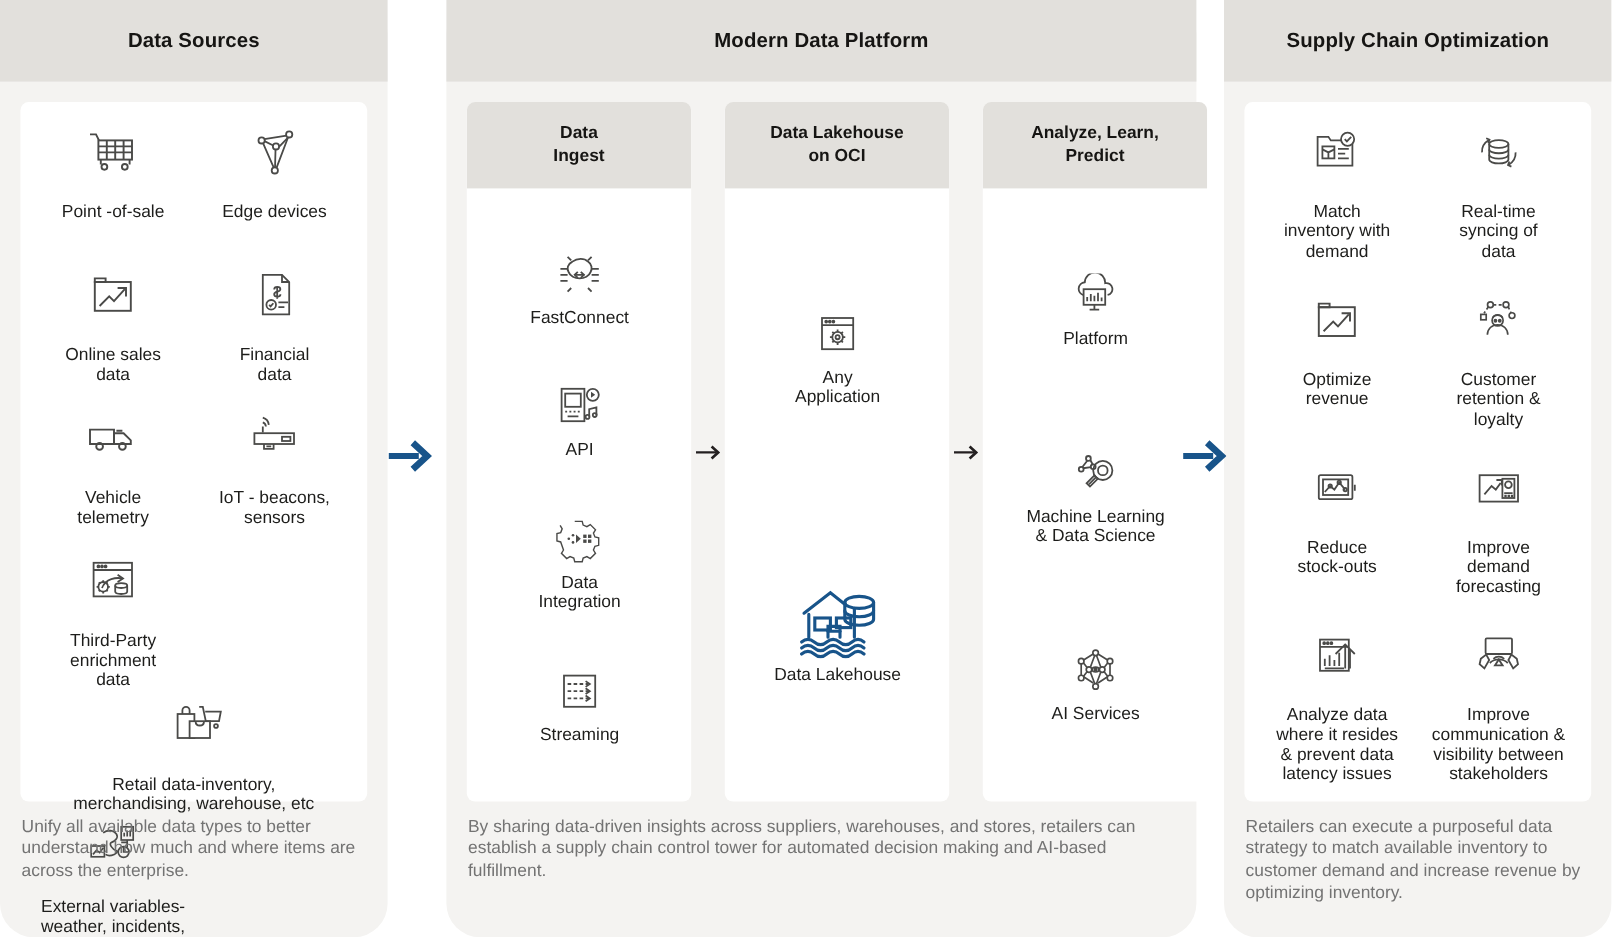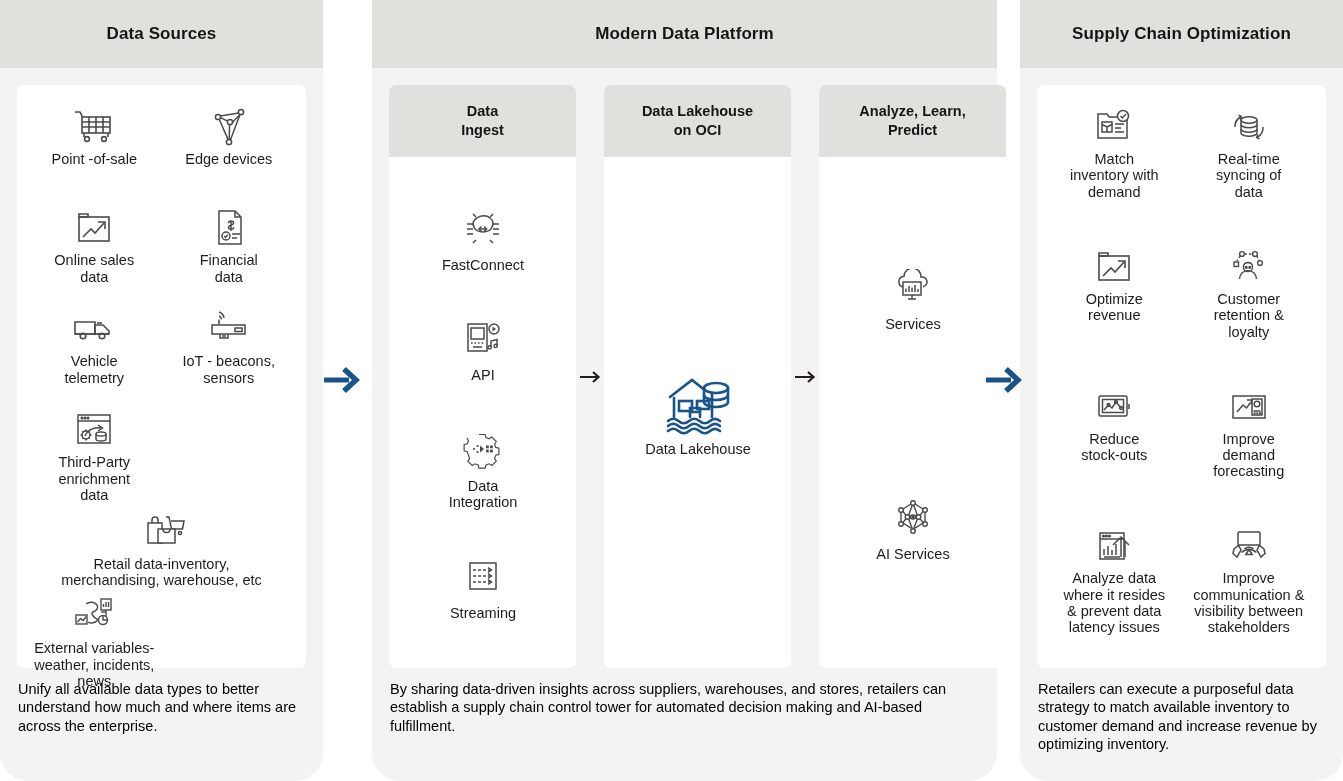--- a/index.html
+++ b/index.html
@@ -73,35 +73,35 @@
     display: flex;
     flex-direction: column;
     align-items: center;
     justify-content: flex-start;
     padding-top: 4px;
   }
   .cell.full { grid-column: 1 / span 2; }
 
   .cell .glyph { height: 48px; display: flex; align-items: center; justify-content: center; }
   .cell .label {
-    margin-top: 0;
+    margin-top: 18px;
     font-size: 14.5px;
     line-height: 1.13;
     color: #1d1d1b;
     text-align: center;
     max-width: 150px;
   }
   .cell.full .label { max-width: 280px; }
 
   
   .caption {
     margin-top: 12px;
     font-size: 14.5px;
     line-height: 1.27;
-    color: #000000;
+    color: #737373;
     padding: 0 1px;
   }
 
   
   .panel-row {
     display: flex;
     gap: 0px;
     align-items: stretch;
     flex: 0 0 auto;
     height: 583px;
@@ -413,20 +413,35 @@
           </svg>
         </div>
 
         <div class="panel">
           <div class="panel-header">
             <div class="panel-header-title">Data Lakehouse<br>on OCI</div>
           </div>
           <div class="panel-body">
 
 
+            <div class="panel-item">
+              <div class="glyph">
+                <svg class="ic" width="42" height="38" viewBox="0 0 42 38" fill="none" stroke="#4a4a48" stroke-width="1.5">
+                  <rect x="8" y="5" width="26" height="26"></rect>
+                  <path d="M8 11h26"></path>
+                  <circle cx="11.5" cy="8" r="0.8" fill="#4a4a48"></circle>
+                    <circle cx="14.5" cy="8" r="0.8" fill="#4a4a48"></circle>
+                    <circle cx="17.5" cy="8" r="0.8" fill="#4a4a48"></circle>
+                  <circle cx="21" cy="21" r="4.4"></circle>
+                  <circle cx="21" cy="21" r="1.7"></circle>
+                  <path d="M21 14.6v2.2M21 25.2v2.2M14.6 21h2.2M25.2 21h2.2M16.6 16.6l1.6 1.6M23.8 23.8l1.6 1.6M25.4 16.6l-1.6 1.6M18.2 23.8l-1.6 1.6"></path>
+                </svg>
+              </div>
+              <div class="label">Any<br>Application</div>
+            </div>
 
             <div class="panel-item">
               <div class="glyph" style="height:70px">
                 <svg class="ic" width="72" height="64" viewBox="0 0 72 64" fill="none" stroke="#18548a" stroke-width="2.6" stroke-linecap="round">
                   <path d="M8 26L30 9l12 9.5"></path>
                   <path d="M12 27v19M50 22v24"></path>
                   <rect x="17" y="30" width="13" height="10"></rect>
                   <rect x="35" y="30" width="12" height="8"></rect>
                   <path d="M28 46v-9h10v9"></path>
                   <path d="M28 41h10"></path>
@@ -459,23 +474,38 @@
 
             <div class="panel-item">
               <div class="glyph">
                 <svg class="ic" width="44" height="38" viewBox="0 0 44 38" fill="none" stroke="#4a4a48" stroke-width="1.5">
                   <path d="M12 18a5.5 5.5 0 0 1 1-10.8A8 8 0 0 1 30 8a5 5 0 0 1 2 9.8"></path>
                   <rect x="12" y="13" width="18" height="13"></rect>
                   <path d="M15 23v-3.5M18 23v-6M21 23v-4.5M24 23v-7M27 23v-3"></path>
                   <path d="M21 26v4M17 30h8"></path>
                 </svg>
               </div>
-              <div class="label">Services</div>
-            </div>
-
+              <div class="label">Platform</div>
+            </div>
+
+            <div class="panel-item">
+              <div class="glyph">
+                <svg class="ic" width="44" height="40" viewBox="0 0 44 40" fill="none" stroke="#4a4a48" stroke-width="1.5">
+                  <circle cx="28" cy="17" r="8"></circle>
+                  <circle cx="28" cy="17" r="4"></circle>
+                  <path d="M22.4 22.6l-6 6"></path>
+                  <path d="M21 21.2l-6.5 6.5 2.8 2.8 6.5-6.5z"></path>
+                  <circle cx="16" cy="7" r="2"></circle>
+                    <circle cx="10" cy="16" r="2"></circle>
+                    <circle cx="20" cy="14" r="2"></circle>
+                  <path d="M15.2 8.8L11 14.2M17.6 8.3l2 3.8M11.6 15.2l6.5-1"></path>
+                </svg>
+              </div>
+              <div class="label">Machine Learning<br>&amp; Data Science</div>
+            </div>
 
             <div class="panel-item">
               <div class="glyph">
                 <svg class="ic" width="44" height="40" viewBox="0 0 44 40" fill="none" stroke="#4a4a48" stroke-width="1.4">
                   <circle cx="22" cy="5" r="2.3"></circle>
                   <circle cx="10" cy="12" r="2.3"></circle>
                     <circle cx="34" cy="12" r="2.3"></circle>
                   <circle cx="10" cy="26" r="2.3"></circle>
                     <circle cx="34" cy="26" r="2.3"></circle>
                   <circle cx="22" cy="33" r="2.3"></circle>

